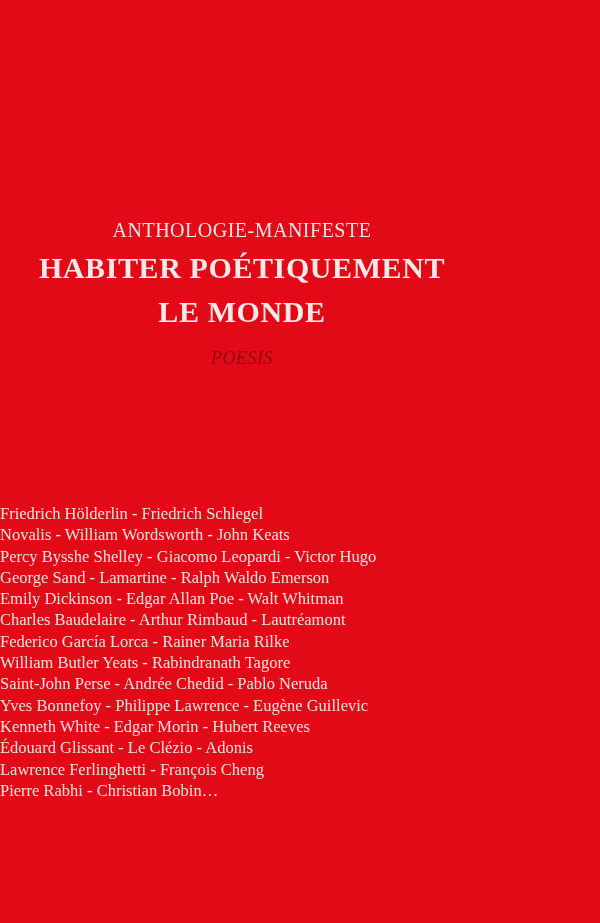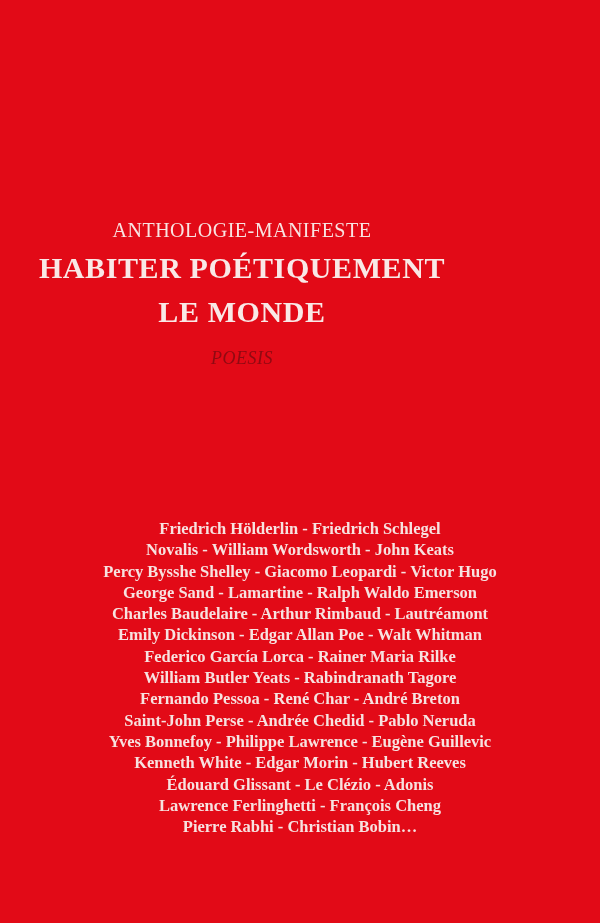--- a/index.html
+++ b/index.html
@@ -44,25 +44,24 @@
   .publisher {
     margin-top: 12px;
     font-size: 18px;
     letter-spacing: 0.5px;
     color: #8f0a12;
     line-height: 24px;
     font-style: italic;
   }
   .authors {
     position: absolute;
-    top: 518px;
+    top: 503px;
     left: 0;
     width: 600px;
-    text-align: center;
-    font-weight: bold;
+    text-align: left;
   }
   .author-line {
     font-size: 16.5px;
     line-height: 21.3px;
     color: #f7e2e0;
     white-space: nowrap;
   }
 </style>
 </head>
 <body>
@@ -73,25 +72,24 @@
     <div class="title-line first">HABITER POÉTIQUEMENT</div>
     <div class="title-line">LE MONDE</div>
     <div class="publisher">POESIS</div>
   </div>
 
   <div class="authors">
     <div class="author-line">Friedrich Hölderlin - Friedrich Schlegel</div>
     <div class="author-line">Novalis - William Wordsworth - John Keats</div>
     <div class="author-line">Percy Bysshe Shelley - Giacomo Leopardi - Victor Hugo</div>
     <div class="author-line">George Sand - Lamartine - Ralph Waldo Emerson</div>
+    <div class="author-line">Emily Dickinson - Edgar Allan Poe - Walt Whitman</div>
     <div class="author-line">Charles Baudelaire - Arthur Rimbaud - Lautréamont</div>
-    <div class="author-line">Emily Dickinson - Edgar Allan Poe - Walt Whitman</div>
     <div class="author-line">Federico García Lorca - Rainer Maria Rilke</div>
     <div class="author-line">William Butler Yeats - Rabindranath Tagore</div>
-    <div class="author-line">Fernando Pessoa - René Char - André Breton</div>
     <div class="author-line">Saint-John Perse - Andrée Chedid - Pablo Neruda</div>
     <div class="author-line">Yves Bonnefoy - Philippe Lawrence - Eugène Guillevic</div>
     <div class="author-line">Kenneth White - Edgar Morin - Hubert Reeves</div>
     <div class="author-line">Édouard Glissant - Le Clézio - Adonis</div>
     <div class="author-line">Lawrence Ferlinghetti - François Cheng</div>
     <div class="author-line">Pierre Rabhi - Christian Bobin…</div>
   </div>
 </div>
 
 </body></html>

